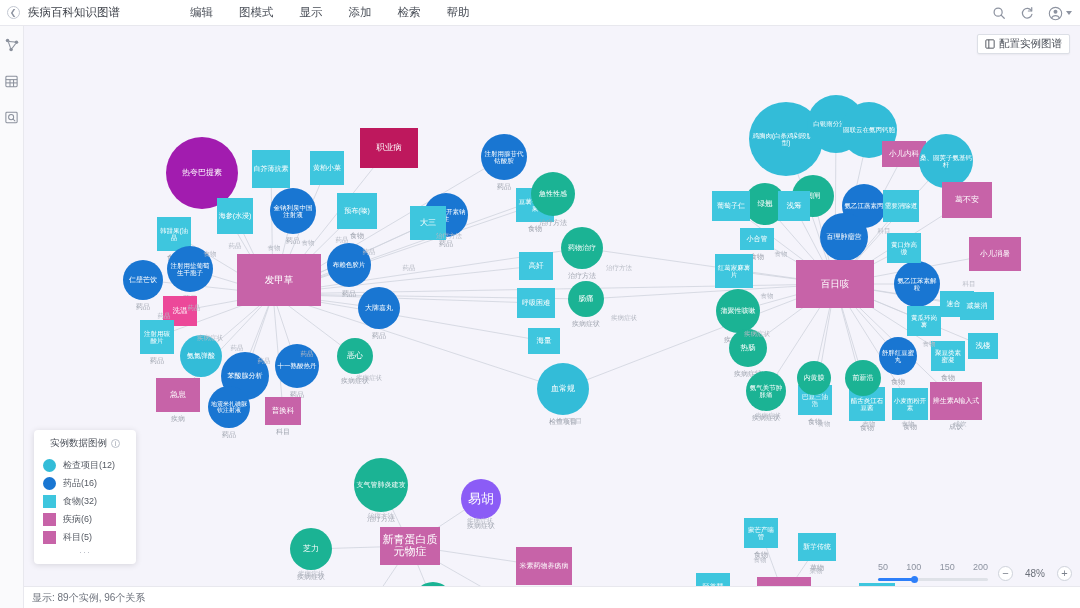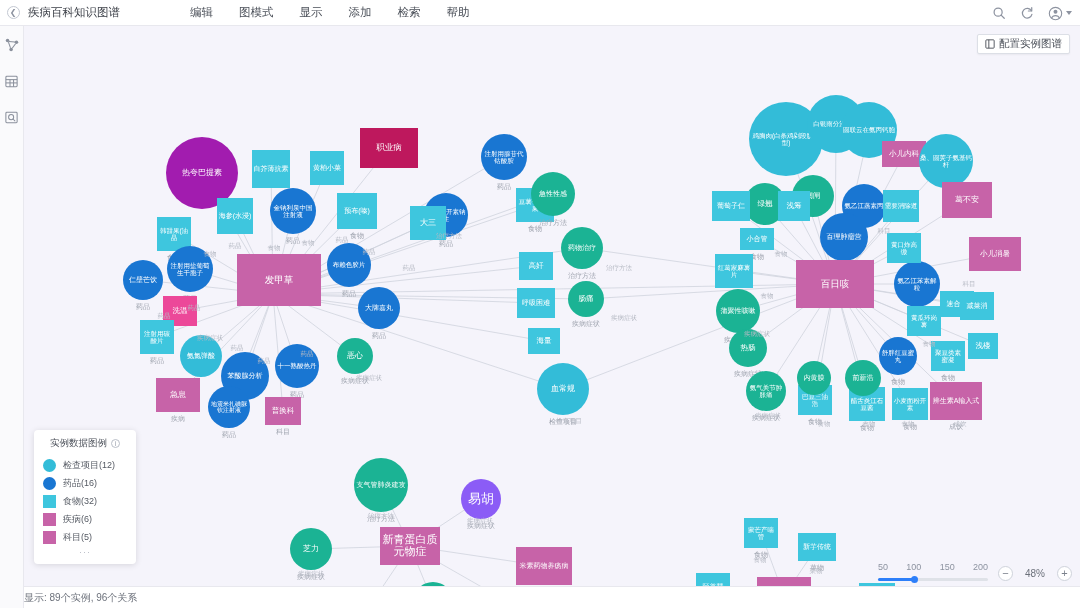--- a/index.html
+++ b/index.html
@@ -101,21 +101,21 @@
   .swatch { width: 13px; height: 13px; flex: 0 0 auto; }
   .swatch.circle { border-radius: 50%; }
   .legend-more { text-align: center; color: #b6bac4; font-size: 9px; letter-spacing: 1px; padding-top: 1px; }
 
   
   .statusbar {
     position: absolute; left: 24px; bottom: 0; width: 1056px; height: 22px;
     background: #ffffff; border-top: 1px solid #e8e8ee;
     display: flex; align-items: center; z-index: 38;
   }
-  .status-text { font-size: 10px; color: #6c717b; white-space: nowrap; }
+  .status-text { font-size: 10px; color: #6c717b; margin-left: 8px; white-space: nowrap; }
 
   
   .zoomctl {
     position: absolute; right: 8px; bottom: 24px; display: flex; align-items: center;
     gap: 10px; z-index: 32; margin-top: 32px;
   }
   .slider { position: relative; width: 110px; height: 22px; }
   .slider-ticks { position: absolute; top: 0; left: 0; width: 110px; display: flex; justify-content: space-between; }
   .slider-ticks span { font-size: 9px; color: #8d93a0; }
   .slider-track {

